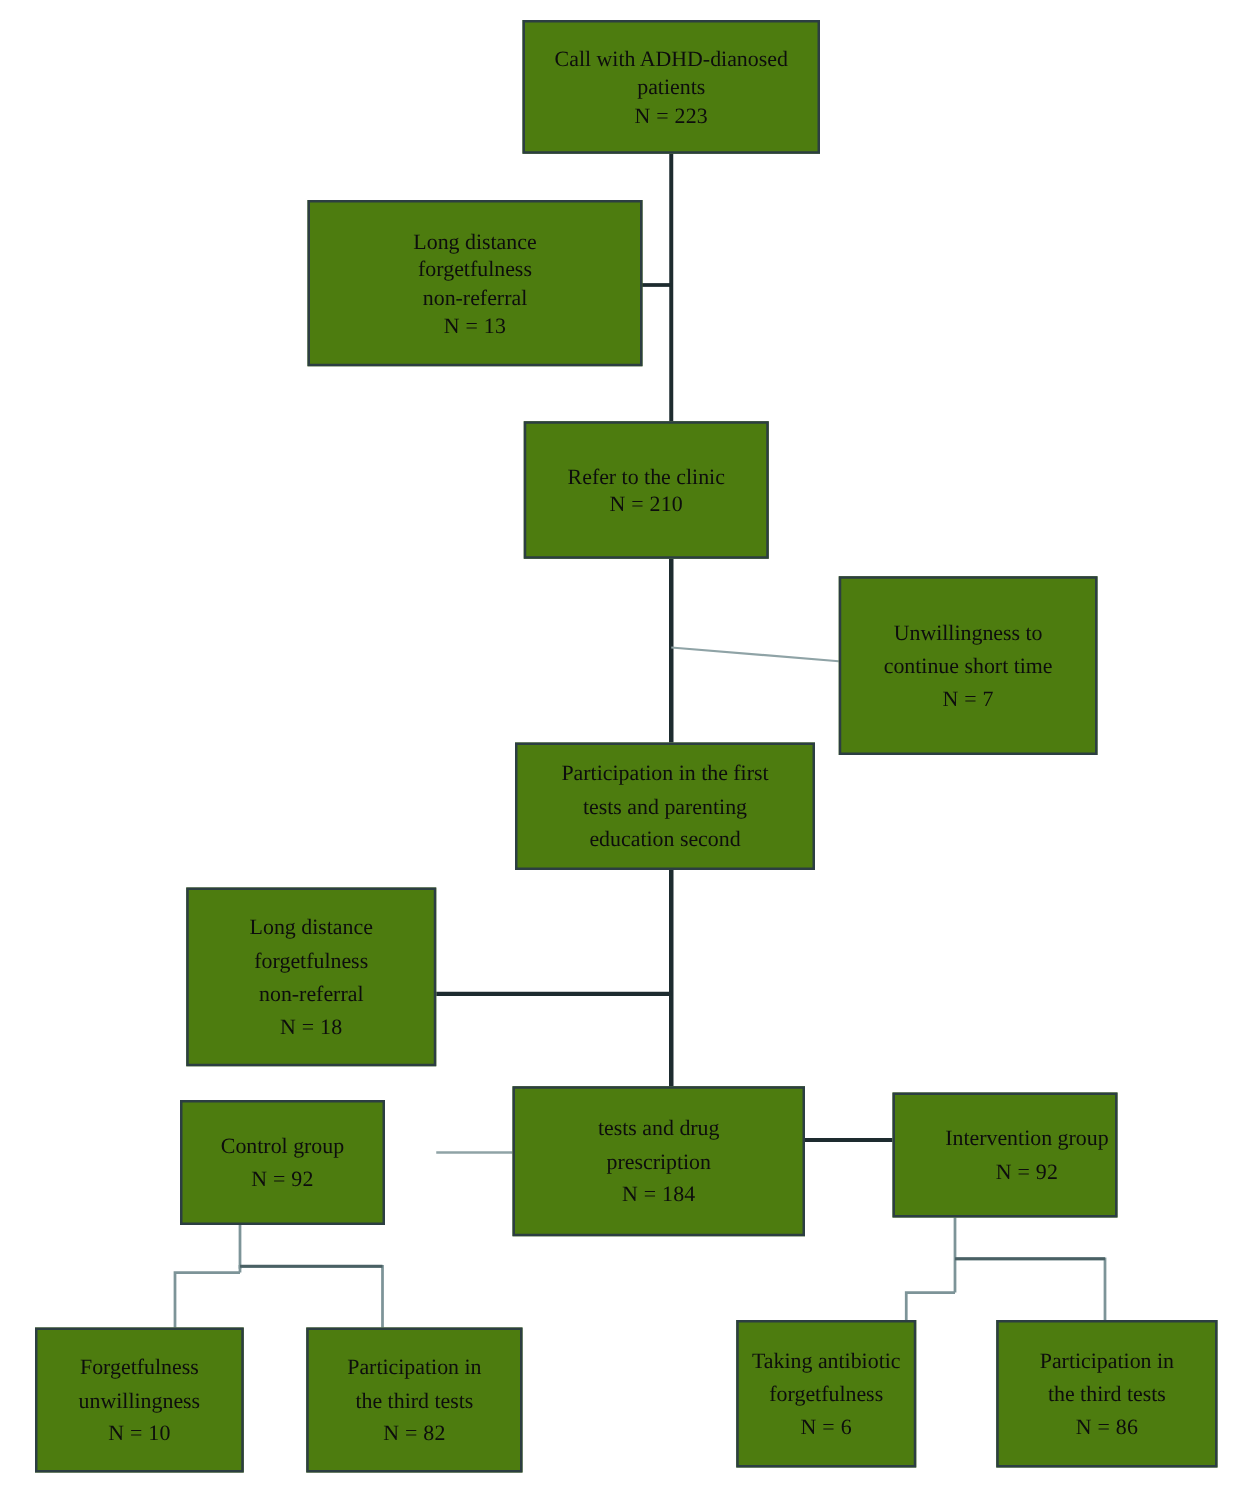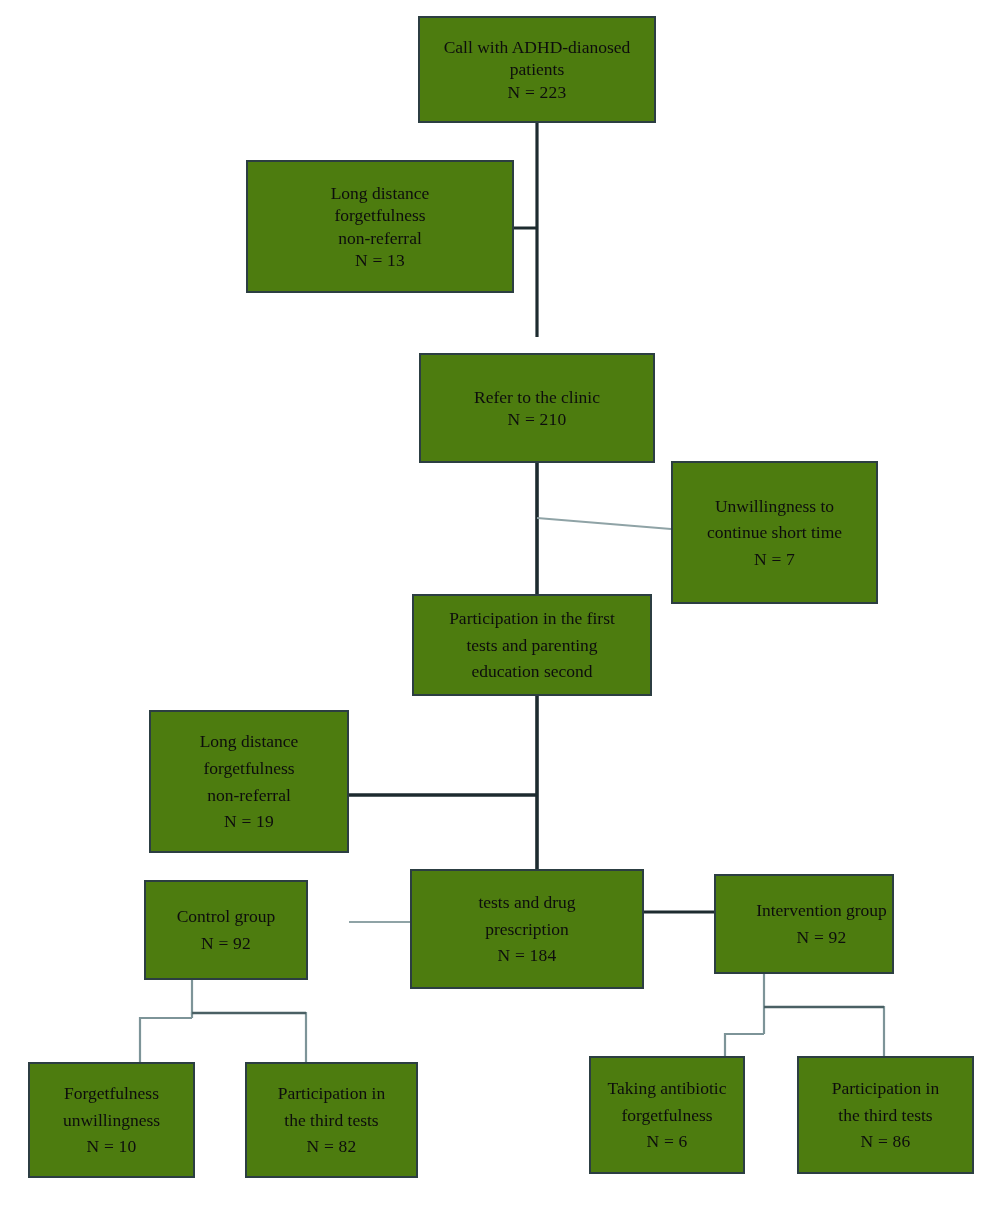--- a/index.html
+++ b/index.html
@@ -93,42 +93,42 @@
     <span class="count">N = 223</span>
   </div>
 
   <div class="node tight" style="left:246px; top:160px; width:268px; height:133px;">
     <span class="line">Long distance</span>
     <span class="line">forgetfulness</span>
     <span class="line">non-referral</span>
     <span class="count">N = 13</span>
   </div>
 
-  <div class="node tight" style="left:419px; top:353px; width:236px; height:110px;">
+  <div class="node tight" style="left:419px; top:337px; width:196px; height:110px;">
     <span class="line">Refer to the clinic</span>
     <span class="count">N = 210</span>
   </div>
 
   <div class="node" style="left:671px; top:461px; width:207px; height:143px;">
     <span class="line">Unwillingness to</span>
     <span class="line">continue short time</span>
     <span class="count">N = 7</span>
   </div>
 
   <div class="node" style="left:412px; top:594px; width:240px; height:102px;align-items:center;">
     <span class="line">Participation in the first</span>
     <span class="line">tests and parenting</span>
     <span class="line">education second</span>
   </div>
 
   <div class="node" style="left:149px; top:710px; width:200px; height:143px;">
     <span class="line">Long distance</span>
     <span class="line">forgetfulness</span>
     <span class="line">non-referral</span>
-    <span class="count">N = 19</span>
+    <span class="count">N = 18</span>
   </div>
 
   <div class="node" style="left:410px; top:869px; width:234px; height:120px; z-index:3;">
     <span class="line">tests and drug</span>
     <span class="line">prescription</span>
     <span class="count">N = 184</span>
   </div>
 
   <div class="node" style="left:144px; top:880px; width:164px; height:100px;">
     <span class="line">Control group</span>
@@ -145,21 +145,21 @@
     <span class="line">unwillingness</span>
     <span class="count">N = 10</span>
   </div>
 
   <div class="node" style="left:245px; top:1062px; width:173px; height:116px;">
     <span class="line">Participation in</span>
     <span class="line">the third tests</span>
     <span class="count">N = 82</span>
   </div>
 
-  <div class="node" style="left:589px; top:1056px; width:156px; height:118px;">
+  <div class="node" style="left:589px; top:1056px; width:144px; height:118px;">
     <span class="line">Taking antibiotic</span>
     <span class="line">forgetfulness</span>
     <span class="count">N = 6</span>
   </div>
 
   <div class="node" style="left:797px; top:1056px; width:177px; height:118px;">
     <span class="line">Participation in</span>
     <span class="line">the third tests</span>
     <span class="count">N = 86</span>
   </div>

